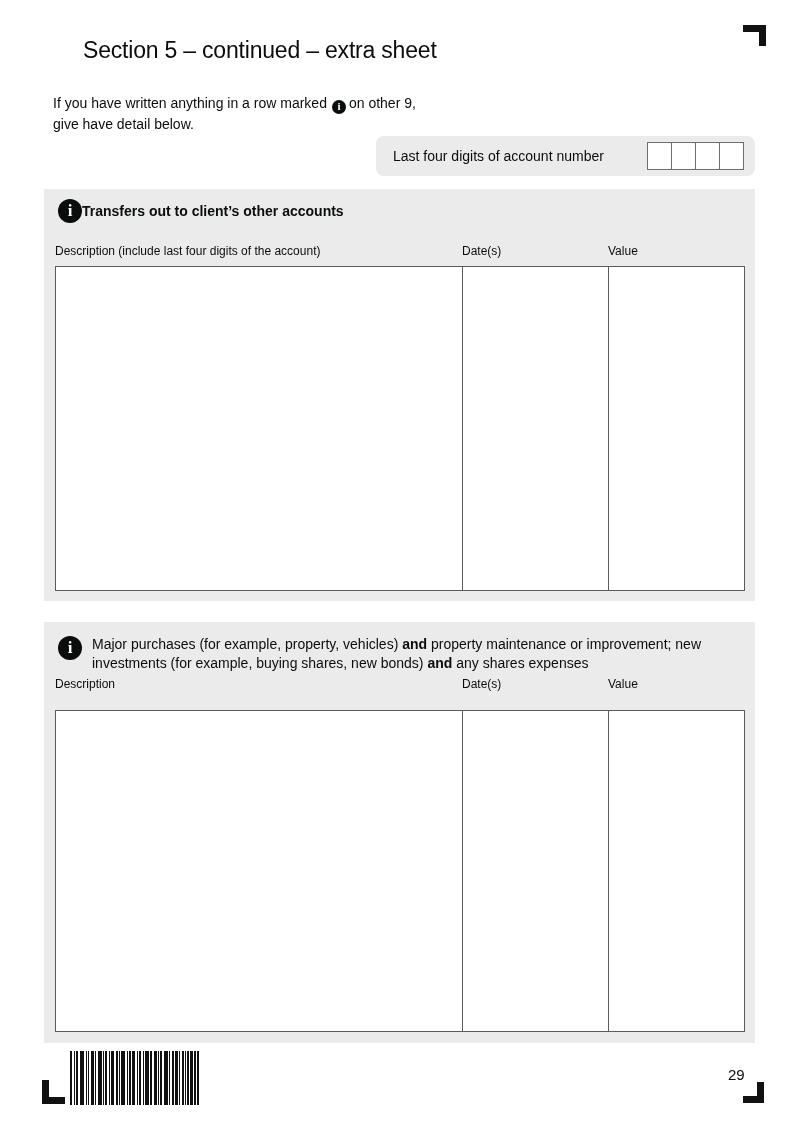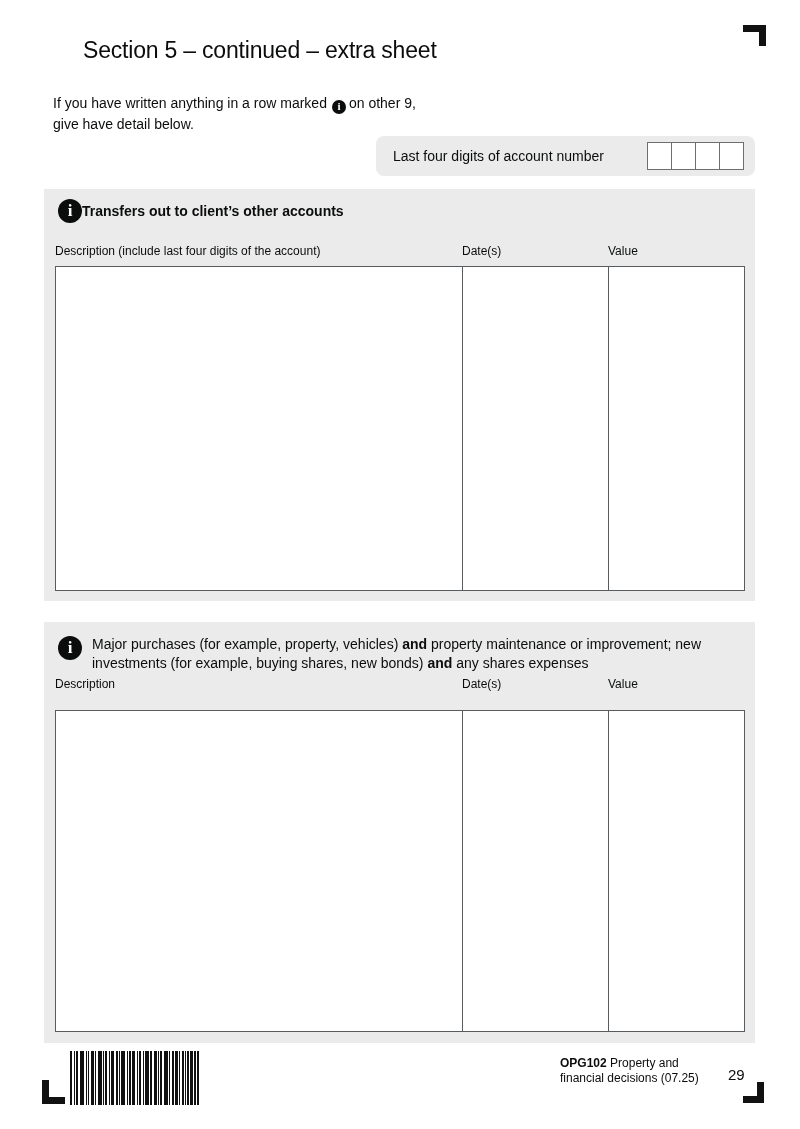--- a/index.html
+++ b/index.html
@@ -239,17 +239,16 @@
       <div class="bc-gap" style="width: 1px; flex: 0 0 1px;"></div>
       <div class="bc-bar" style="width: 2px; flex: 0 0 2px;"></div>
       <div class="bc-gap" style="width: 1px; flex: 0 0 1px;"></div>
       <div class="bc-bar" style="width: 3px; flex: 0 0 3px;"></div>
       <div class="bc-gap" style="width: 1px; flex: 0 0 1px;"></div>
       <div class="bc-bar" style="width: 2px; flex: 0 0 2px;"></div>
       <div class="bc-gap" style="width: 1px; flex: 0 0 1px;"></div>
       <div class="bc-bar" style="width: 2px; flex: 0 0 2px;"></div>
     </div>
 
-  <p class="footer-id"><b>OPG102</b> <span>Property and</span><br><span>financial decisions (07.25)</span></p>
 
   <div class="page-number">29</div>
 
 </div>
 
 </body></html>

